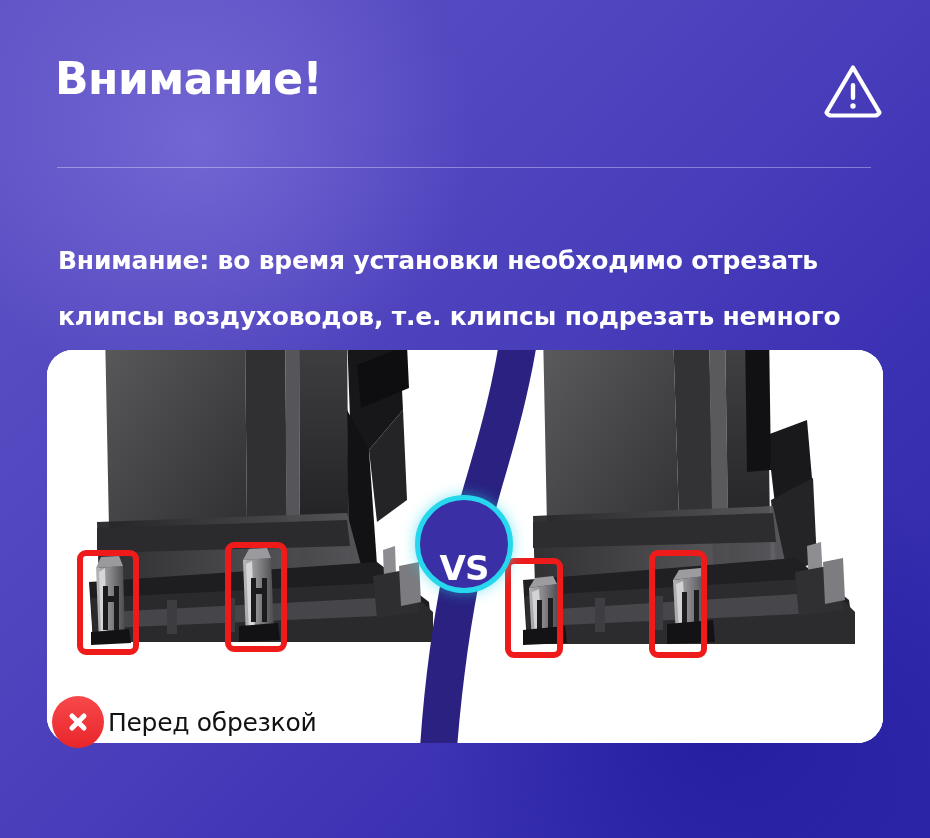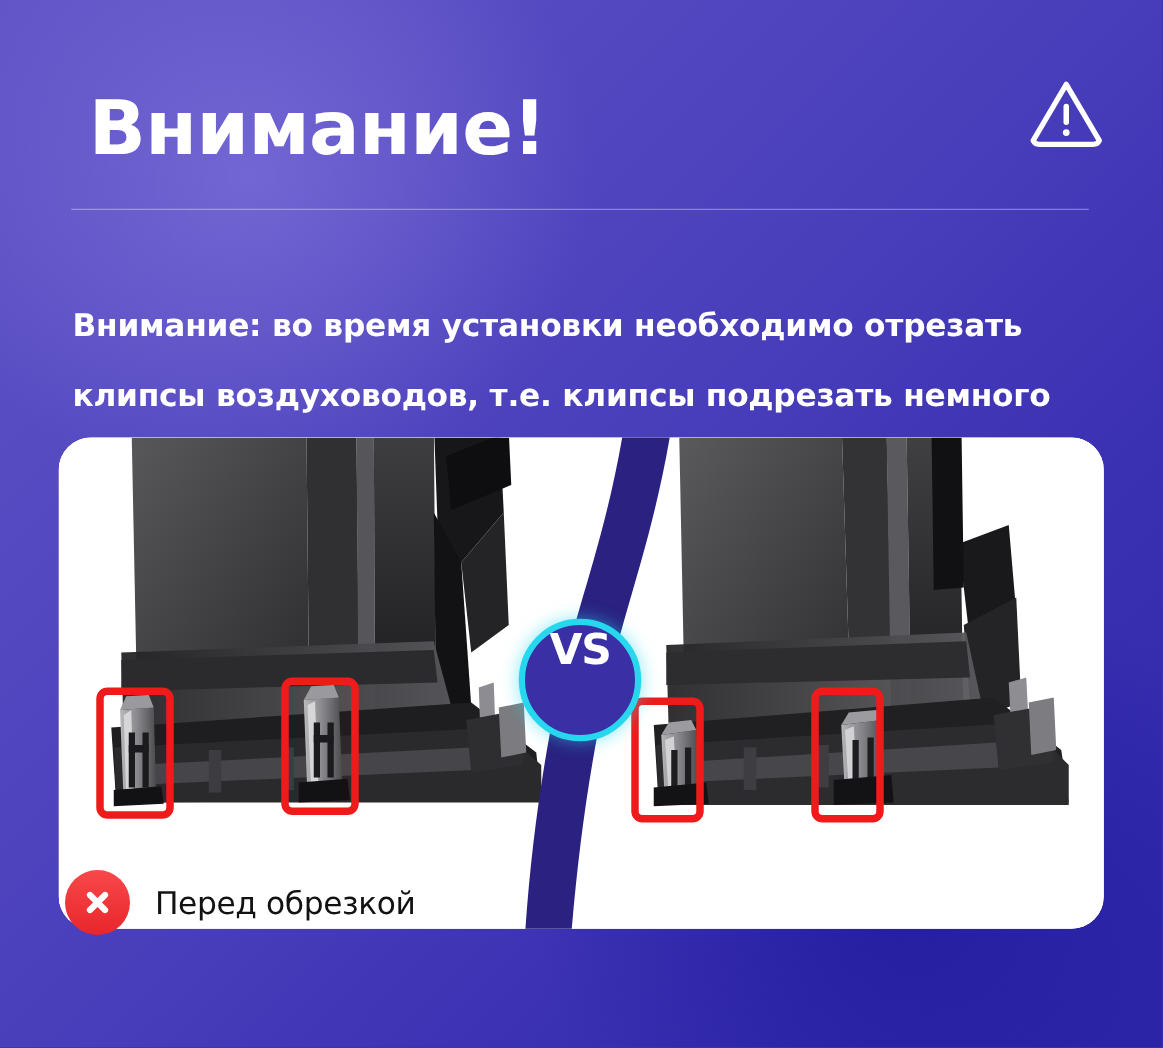--- a/index.html
+++ b/index.html
@@ -38,23 +38,23 @@
     position: absolute;
     left: 0; top: 0;
     width: 930px;
     height: 170px;
     z-index: 4;
   }
   .title {
     position: absolute;
     left: 55px;
     top: 57px;
-    margin: 16px;
+    margin: 0;
     color: #ffffff;
-    font-size: 60px;
+    font-size: 44px;
     font-weight: 700;
     letter-spacing: -0.5px;
     line-height: 1;
     white-space: nowrap;
     font-family: "DejaVu Sans", sans-serif;
   }
   .warn-icon {
     position: absolute;
     right: 47px;
     top: 62px;
@@ -128,39 +128,39 @@
     left: 415px;
     top: 495px;
     width: 98px;
     height: 98px;
     border-radius: 50%;
     background: #3b2fa6;
     border: 5px solid #27d7ee;
     box-sizing: border-box;
     z-index: 9;
     display: flex;
-    align-items: flex-start;
+    align-items: flex-end;
     justify-content: center;
     box-shadow: 0 0 14px rgba(39,215,238,0.55);
   }
   .vs-text {
     color: #ffffff;
     font-size: 34px;
     font-weight: 700;
     letter-spacing: -1px;
     font-family: "DejaVu Sans", sans-serif;
   }
 
   
   .caption {
     position: absolute;
     z-index: 8;
     display: flex;
     align-items: center;
-    gap: 20px;
+    gap: 4px;
   }
   .caption-left  { left: 52px;  top: 696px; }
   .caption-right { left: 417px; top: 696px; }
   .badge {
     width: 52px;
     height: 52px;
     border-radius: 50%;
     display: flex;
     align-items: center;
     justify-content: center;

